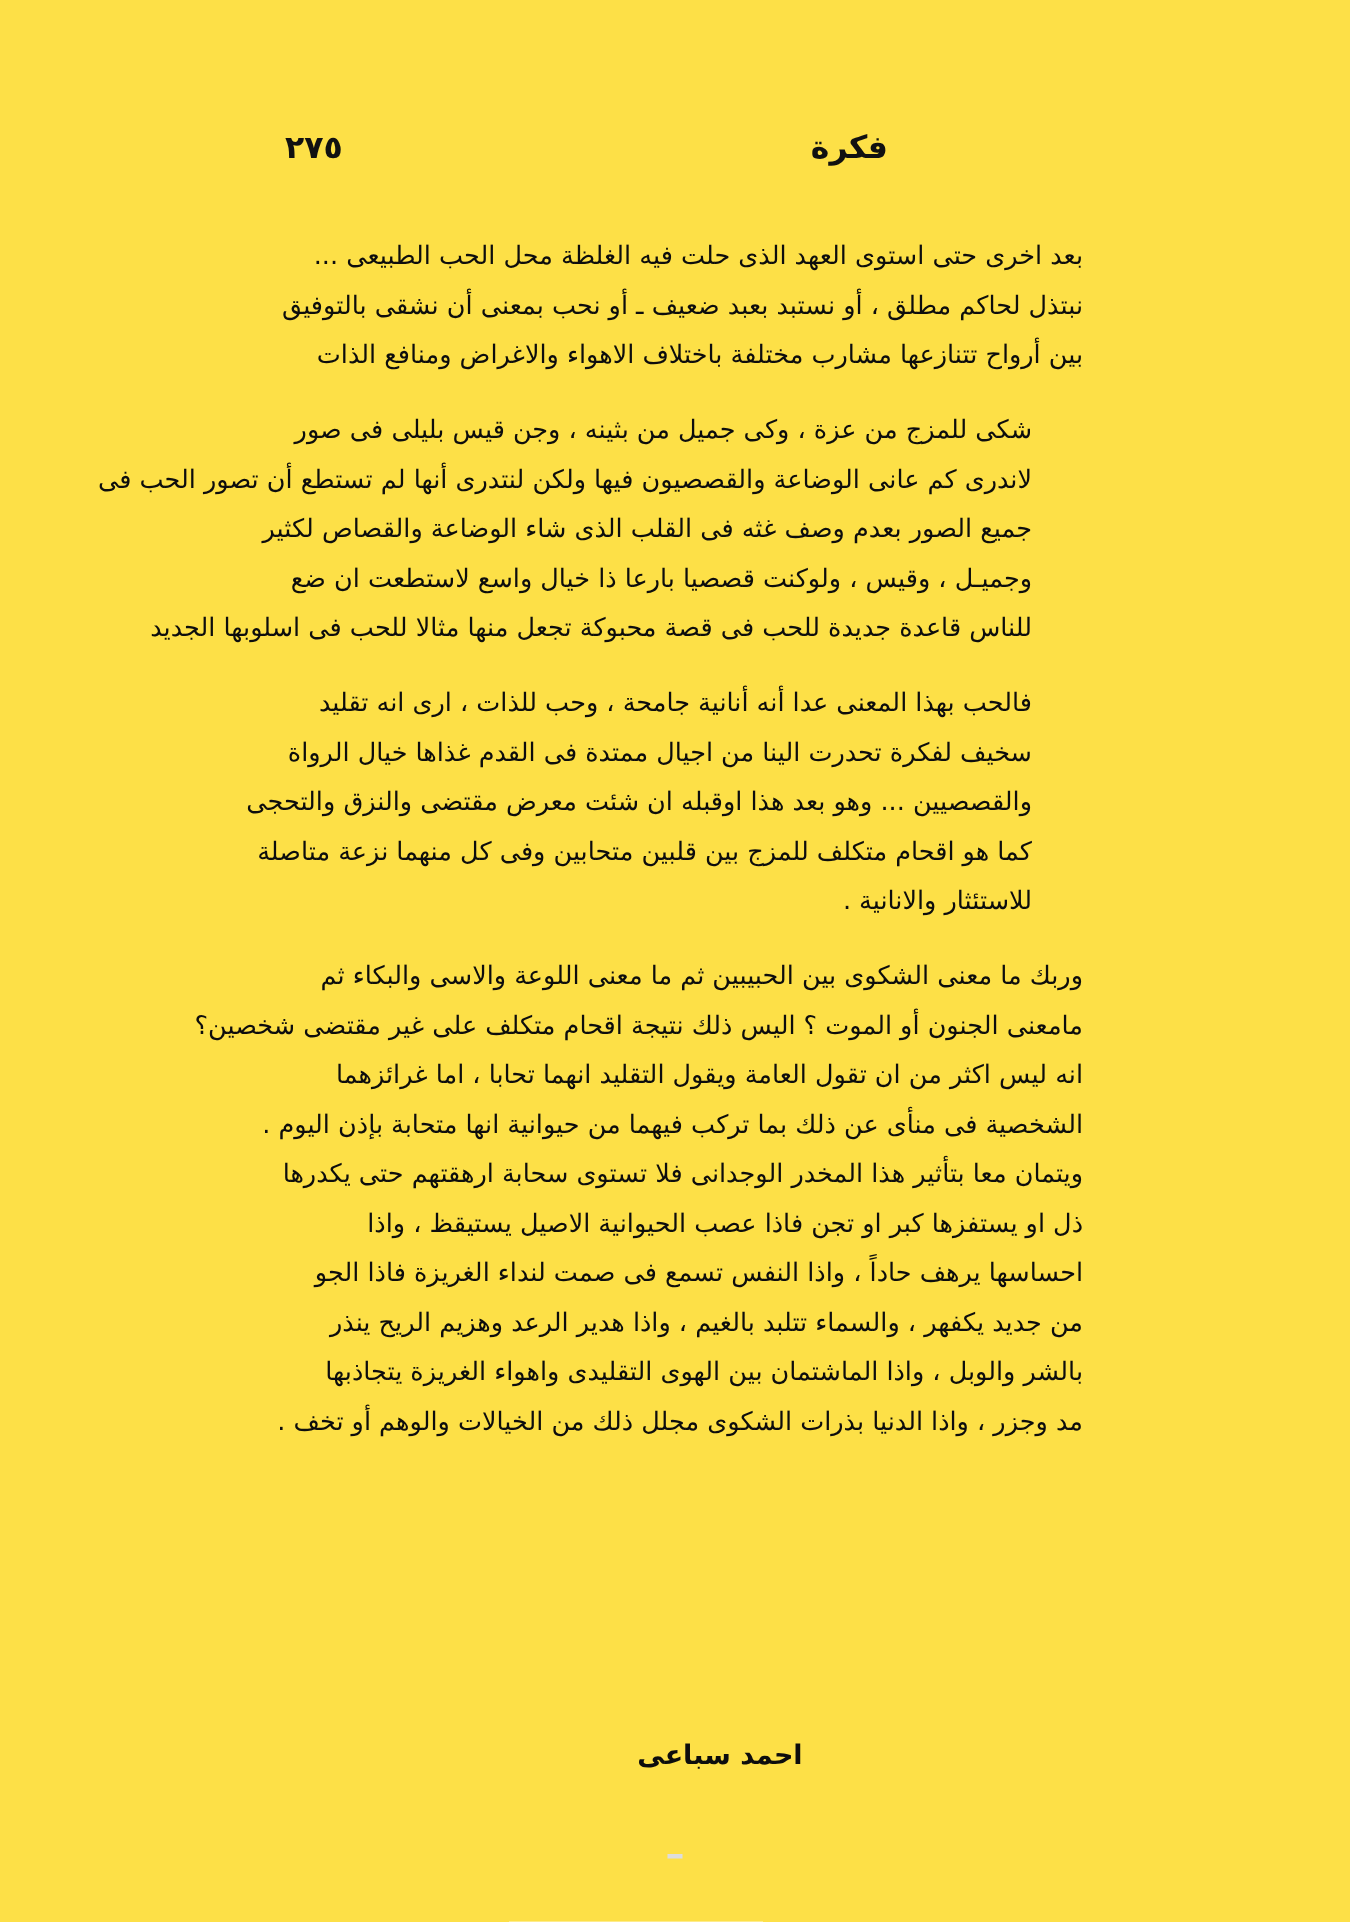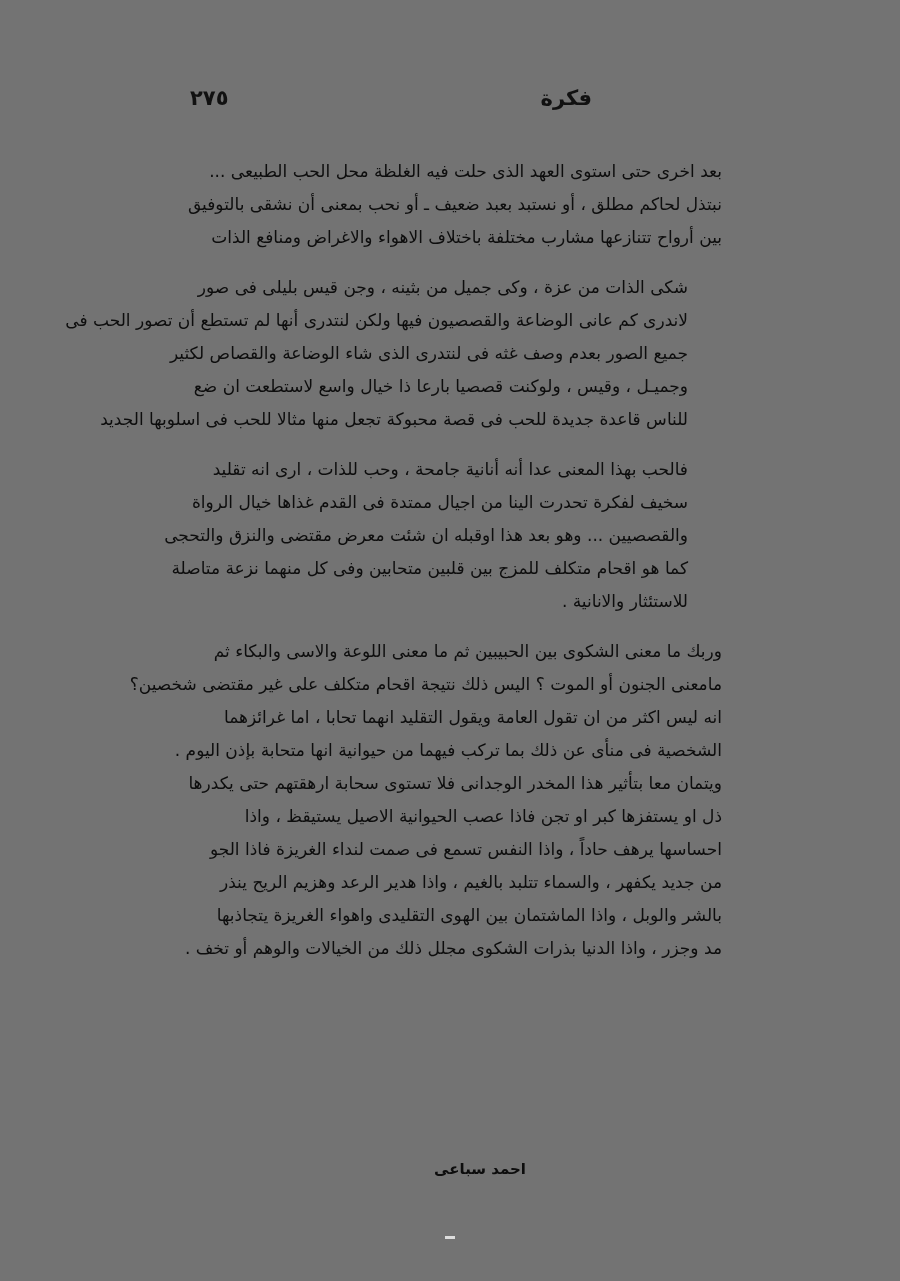--- a/index.html
+++ b/index.html
@@ -12,21 +12,21 @@
     height: 1281px;
     position: relative;
     font-family: "DejaVu Sans", sans-serif;
     color: #0a0a0a;
     overflow: hidden;
   }
 
   .page {
     position: absolute;
     inset: 0;
-    background: #737373;
+    background: #fde047;
   }
 
   
   .page-header {
     position: absolute;
     top: 86px;
     left: 190px;
     right: 190px;
     height: 34px;
     display: flex;
@@ -78,21 +78,21 @@
     display: block;
     white-space: nowrap;
   }
 
   .signature {
     position: absolute;
     top: 1160px;
     right: 0;
     left: 0;
     text-align: center;
-    font-size: 15px;
+    font-size: 18px;
     font-weight: bold;
     letter-spacing: 1px;
     color: #0d0d0d;
   }
   .signature span {
     display: inline-block;
     transform: translateX(30px);
   }
 
   .page-footer-mark {
@@ -118,23 +118,23 @@
 
   <div class="body-block">
 
     <p class="para">
       <span class="ln">بعد اخرى حتى استوى العهد الذى حلت فيه الغلظة محل الحب الطبيعى ...</span>
       <span class="ln">نبتذل لحاكم مطلق ، أو نستبد بعبد ضعيف ـ أو نحب بمعنى أن نشقى بالتوفيق</span>
       <span class="ln">بين أرواح تتنازعها مشارب مختلفة باختلاف الاهواء والاغراض ومنافع الذات</span>
     </p>
 
     <p class="para indent gap-before">
-      <span class="ln">شكى الذات من عزة ، وكى جميل من بثينه ، وجن قيس بليلى فى صور</span>
+      <span class="ln">شكى للمزج من عزة ، وكى جميل من بثينه ، وجن قيس بليلى فى صور</span>
       <span class="ln">لاندرى كم عانى الوضاعة والقصصيون فيها ولكن لنتدرى أنها لم تستطع أن تصور الحب فى</span>
-      <span class="ln">جميع الصور بعدم وصف غثه فى لنتدرى الذى شاء الوضاعة والقصاص لكثير</span>
+      <span class="ln">جميع الصور بعدم وصف غثه فى القلب الذى شاء الوضاعة والقصاص لكثير</span>
       <span class="ln">وجميـل ، وقيس ، ولوكنت قصصيا بارعا ذا خيال واسع لاستطعت ان ضع</span>
       <span class="ln">للناس قاعدة جديدة للحب فى قصة محبوكة تجعل منها مثالا للحب فى اسلوبها الجديد</span>
     </p>
 
     <p class="para indent gap-before">
       <span class="ln">فالحب بهذا المعنى عدا أنه أنانية جامحة ، وحب للذات ، ارى انه تقليد</span>
       <span class="ln">سخيف لفكرة تحدرت الينا من اجيال ممتدة فى القدم غذاها خيال الرواة</span>
       <span class="ln">والقصصيين ... وهو بعد هذا اوقبله ان شئت معرض مقتضى والنزق والتحجى</span>
       <span class="ln">كما هو اقحام متكلف للمزج بين قلبين متحابين وفى كل منهما نزعة متاصلة</span>
       <span class="ln">للاستئثار والانانية .</span>

